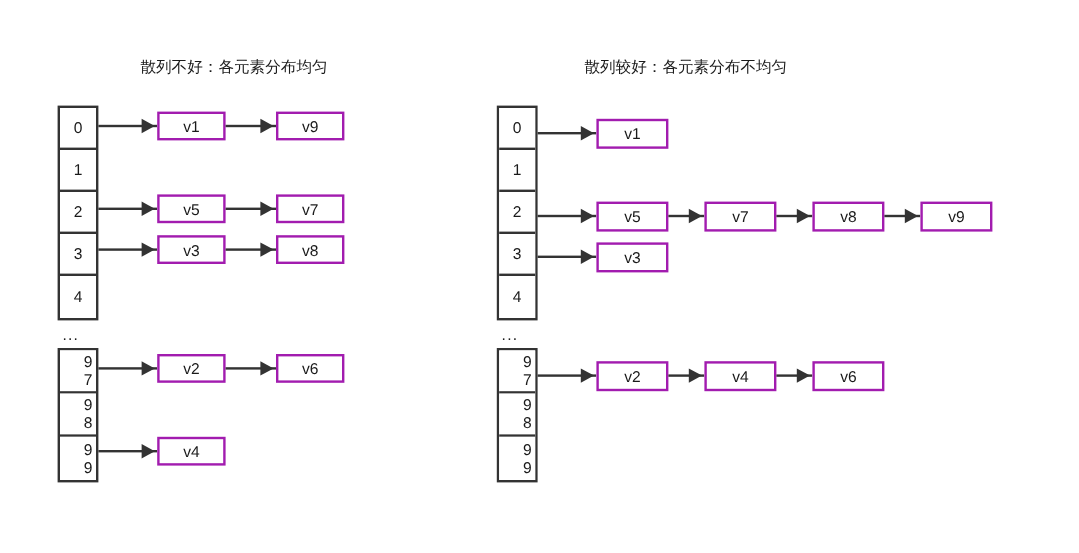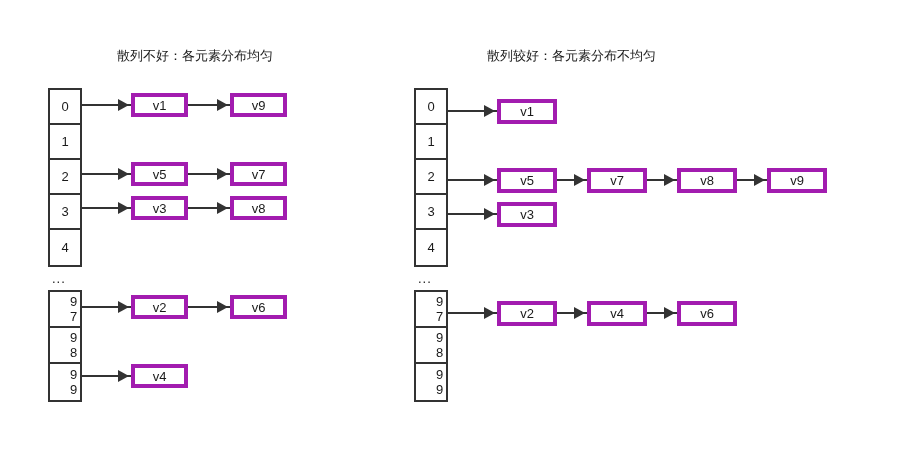--- a/index.html
+++ b/index.html
@@ -55,21 +55,21 @@
   }
   .cell-h35 { height: 35px; }
   .cell-h36 { height: 36px; padding-left: 19px; }
   .cell-wrap {
     width: 10px;
     display: block;
   }
   
   .node-box {
     position: absolute;
-    border: 4px solid #a21caf;
+    border: 2px solid #a21caf;
     box-sizing: border-box;
     background: #ffffff;
     font-size: 13px;
     line-height: 13px;
     color: #1a1a1a;
     display: flex;
     align-items: center;
     justify-content: center;
     text-align: center;
   }

